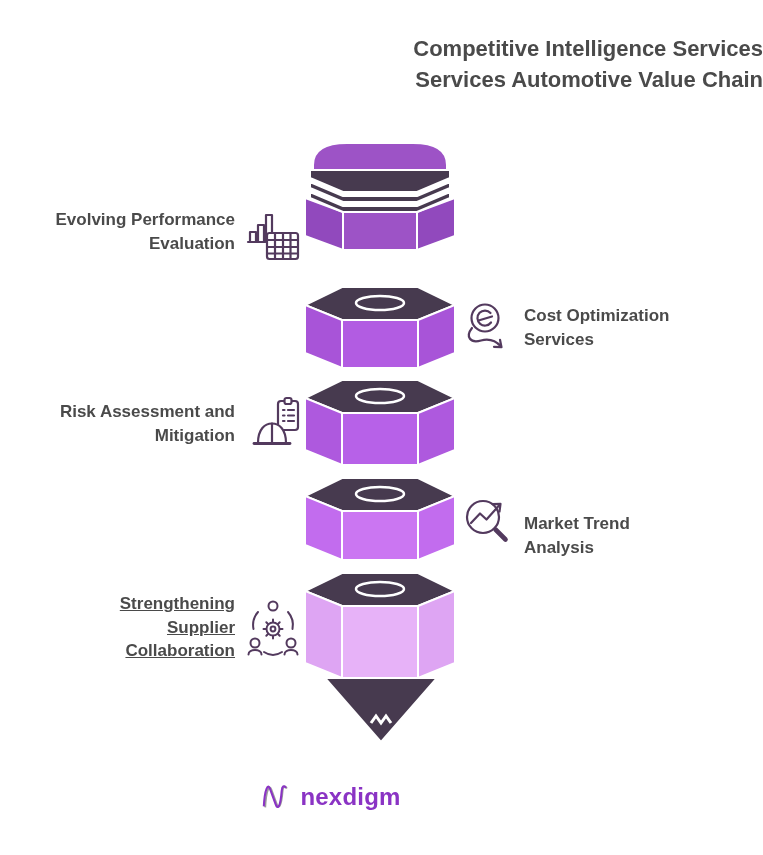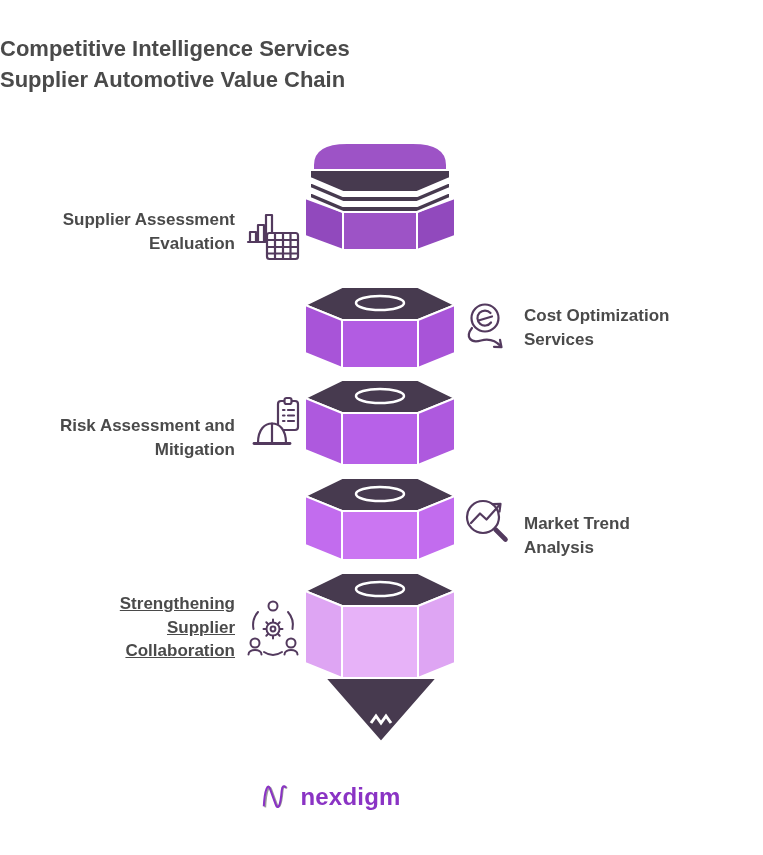--- a/index.html
+++ b/index.html
@@ -1,43 +1,43 @@
 <!DOCTYPE html>
 <html><head>
 <meta charset="utf-8">
 <style>
   html,body{margin:0;padding:0;background:#fff;}
   body{width:763px;height:855px;position:relative;overflow:hidden;
        font-family:"Liberation Sans",sans-serif;}
   .stage{position:absolute;inset:0;}
-  .title{position:absolute;top:33px;left:0;width:763px;text-align:left;
+  .title{position:absolute;top:33px;left:0;width:763px;text-align:right;
          font-size:22px;line-height:31px;font-weight:700;color:#4a4a4a;}
   .label{position:absolute;font-size:17px;line-height:23.5px;font-weight:700;color:#4a4a4a;}
   .label.left{text-align:right;}
   .licon{position:absolute;}
   .licon svg{fill:none;stroke-linecap:round;stroke-linejoin:round;}
   .pencil{position:absolute;left:305px;top:140px;}
   .face{stroke:#ffffff;stroke-width:2;stroke-linejoin:round;}
   .ring{fill:none;stroke:#ffffff;stroke-width:2.5;}
   .zig{fill:none;stroke:#ffffff;stroke-width:3;stroke-linejoin:miter;}
   .logo{position:absolute;top:780px;left:0;width:662px;display:flex;
         justify-content:center;align-items:center;gap:7px;}
   .logo-text{font-size:24px;font-weight:700;color:#8a33c4;letter-spacing:0.2px;}
 </style>
 </head>
 <body>
 
 <div class="stage">
 
   <div class="title">
     <div>Competitive Intelligence Services</div>
-    <div>Supplier Automotive Value Chain</div>
+    <div>Services Automotive Value Chain</div>
   </div>
 
-  <div class="label left" style="left:20px;top:208px;width:215px;">Supplier Assessment Evaluation</div>
+  <div class="label left" style="left:20px;top:208px;width:215px;">Evolving Performance Evaluation</div>
   <div class="licon" style="left:245px;top:206px;">
     <svg width="56" height="56" viewBox="0 0 56 56" fill="none" stroke-width="2.2" stroke="#533a5e">
       <path d="M3,36 H20"></path>
       <rect x="5" y="26" width="6" height="10"></rect>
       <rect x="13" y="19" width="6" height="17"></rect>
       <rect x="21" y="9" width="6" height="27"></rect>
       <rect x="22" y="27" width="31" height="26" rx="2.5" fill="#ffffff"></rect>
       <path d="M22,34 H53 M22,41 H53 M22,47.5 H53"></path>
       <path d="M30,27 V53 M38,27 V53 M45.5,27 V53"></path>
     </svg>
@@ -47,21 +47,21 @@
     <svg width="54" height="56" viewBox="0 0 54 56" fill="none" stroke-width="2.2" stroke="#533a5e">
       <circle cx="27" cy="17" r="13.5"></circle>
       <path d="M32.5,12 A7.5,7.5 0 1 0 33,21.5"></path>
       <path d="M20.5,19.5 L34,15.5"></path>
       <path d="M14,27 C7,36 12.5,42.5 23,39.5 C32,37 38,40 43,45.5"></path>
       <path d="M36,45.8 L43.5,46.2 L42,38.8"></path>
     </svg>
   </div>
   <div class="label" style="left:524px;top:304px;width:165px;">Cost Optimization Services</div>
 
-  <div class="label left" style="left:20px;top:400px;width:215px;margin-top:14px;">Risk Assessment and Mitigation</div>
+  <div class="label left" style="left:20px;top:400px;width:215px;">Risk Assessment and Mitigation</div>
   <div class="licon" style="left:250px;top:396px;">
     <svg width="54" height="58" viewBox="0 0 54 58" fill="none" stroke-width="2.2" stroke="#533a5e">
       <rect x="28" y="5" width="20" height="29" rx="3" fill="#ffffff"></rect>
       <rect x="34.5" y="2" width="7" height="6" rx="2" fill="#ffffff"></rect>
       <path d="M33,14 h1.5 M38,14 h6 M33,19.5 h1.5 M38,19.5 h6 M33,25 h1.5 M38,25 h6"></path>
       <path d="M8,47 C8,33 15,27.5 22,27.5 C29,27.5 36,33 36,47" fill="#ffffff"></path>
       <path d="M22,27.5 V47"></path>
       <path d="M4,47.5 H40" stroke-width="2.8"></path>
     </svg>
   </div>

